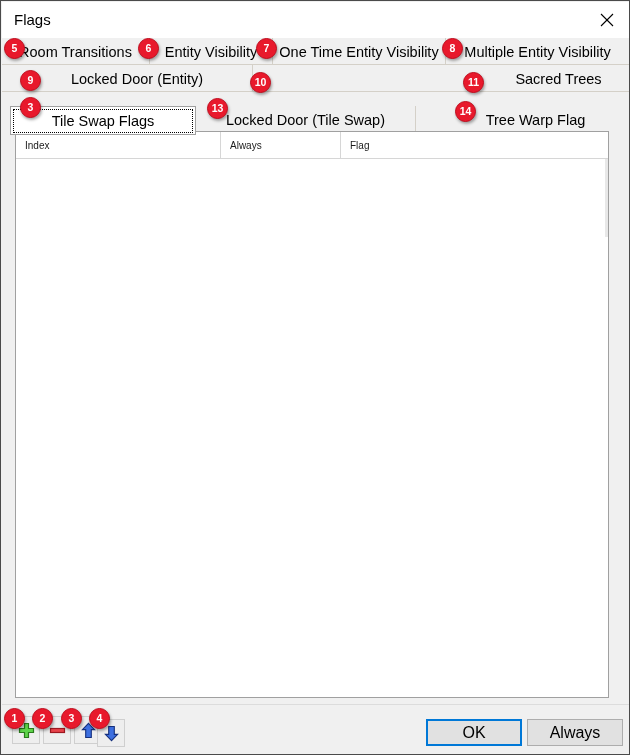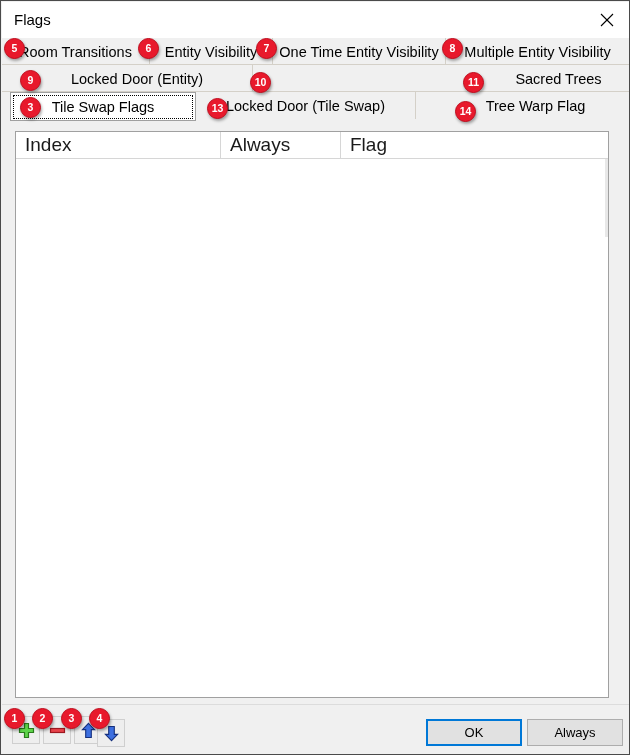--- a/index.html
+++ b/index.html
@@ -66,21 +66,21 @@
     background: #f0f0f0;
   }
   .tab-row {
     position: absolute;
     left: 0;
     width: 628px;
     height: 27px;
   }
   #tab-row-1 { top: 0px; }
   #tab-row-2 { top: 27px; margin-left: 20px; }
-  #tab-row-3 { top: 54px; height: 29px; }
+  #tab-row-3 { top: 68px; height: 29px; }
 
   .tab {
     position: absolute;
     top: 0;
     height: 27px;
     box-sizing: border-box;
     background: #f0f0f0;
     border-right: 1px solid #d4d0c8;
     display: flex;
     align-items: center;
@@ -133,21 +133,21 @@
     border-bottom: 1px solid #d6d6d6;
     box-sizing: border-box;
   }
   .col {
     position: absolute;
     top: 0;
     height: 26px;
     display: flex;
     align-items: center;
     box-sizing: border-box;
-    font-size: 19px;
+    font-size: 10px;
     color: #1a1a1a;
     padding-left: 9px;
     white-space: nowrap;
     cursor: pointer;
     background: #ffffff;
   }
   .col + .col { border-left: 1px solid #d6d6d6; }
   #col-index  { left: 0px;   width: 204px; }
   #col-always { left: 204px; width: 100px; }
   #col-flag   { left: 304px; width: 288px; margin-left: 20px; }
@@ -200,21 +200,21 @@
   .dlg-button {
     position: absolute;
     top: 14px;
     height: 27px;
     box-sizing: border-box;
     background: #e1e1e1;
     border: 1px solid #adadad;
     display: flex;
     align-items: center;
     justify-content: center;
-    font-size: 13px;
+    font-size: 16px;
     color: #000000;
     cursor: pointer;
   }
   #btn-ok {
     left: 424px;
     width: 96px;
     border: 2px solid #0078d7;
     background: #e1e1e1;
   }
   #btn-cancel {

